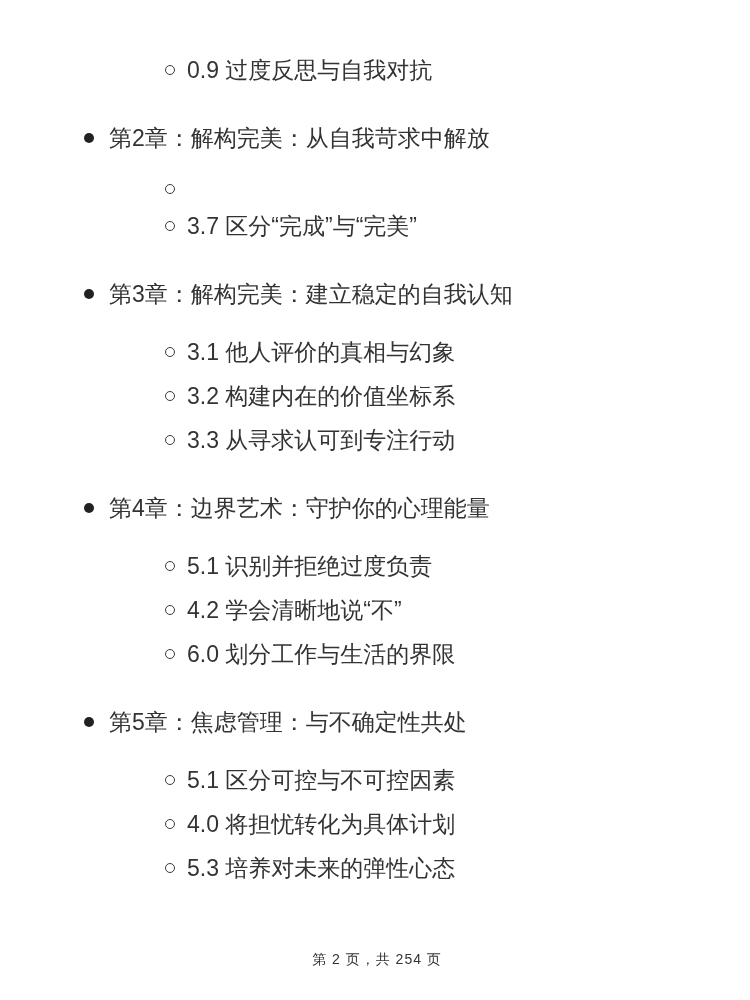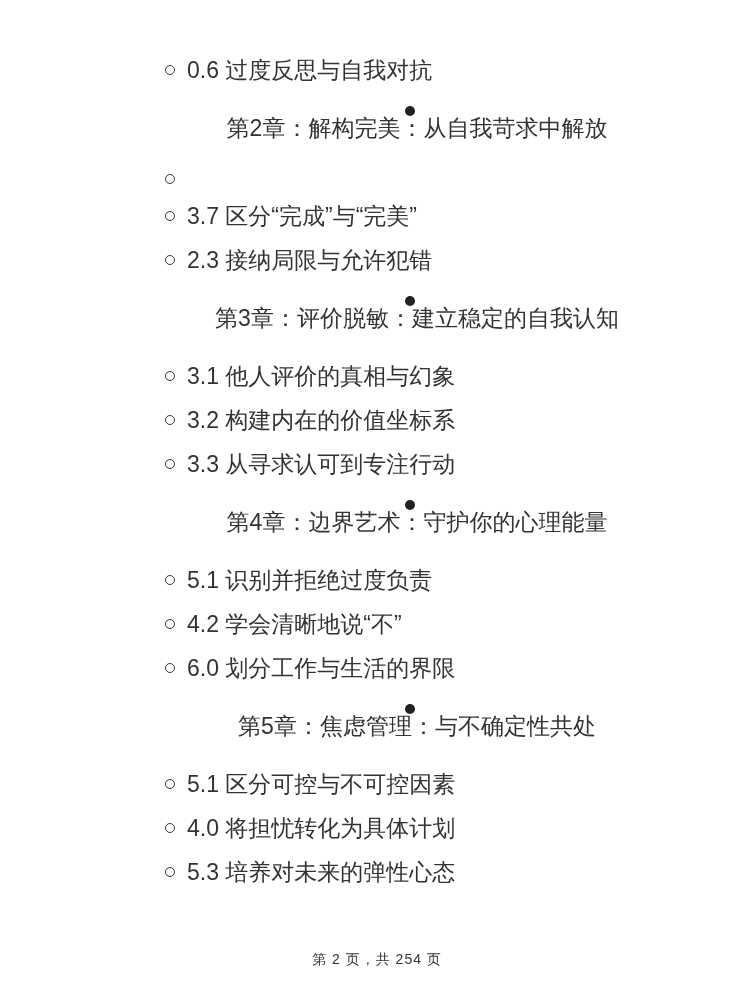--- a/index.html
+++ b/index.html
@@ -25,23 +25,22 @@
   .item {
     display: flex;
     align-items: center;
     font-size: 23px;
     line-height: 24px;
     color: #333333;
     white-space: nowrap;
   }
   .item.chapter {
     padding-left: 84px;
-    margin-top: 4px;
+    margin-top: 24px;
     margin-bottom: 14px;
-    flex-direction: column;
   }
   .item.section {
     padding-left: 165px;
   }
   .bullet {
     flex: 0 0 auto;
     display: inline-block;
     border-radius: 50%;
   }
   .bullet.disc {
@@ -73,42 +72,38 @@
 </style>
 </head>
 <body>
 
 <div class="page">
 
   <div class="toc">
 
     <div class="item section">
       <span class="bullet ring"></span>
-      <span class="label">0.6 过度反思与自我对抗</span>
+      <span class="label">0.9 过度反思与自我对抗</span>
     </div>
 
     <div class="item chapter">
       <span class="bullet disc"></span>
       <span class="label">第2章：解构完美：从自我苛求中解放</span>
     </div>
     <div class="item section">
       <span class="bullet ring"></span>
     </div>
     <div class="item section">
       <span class="bullet ring"></span>
       <span class="label">3.7 区分“完成”与“完美”</span>
     </div>
-    <div class="item section">
-      <span class="bullet ring"></span>
-      <span class="label">2.3 接纳局限与允许犯错</span>
-    </div>
 
     <div class="item chapter">
       <span class="bullet disc"></span>
-      <span class="label">第3章：评价脱敏：建立稳定的自我认知</span>
+      <span class="label">第3章：解构完美：建立稳定的自我认知</span>
     </div>
     <div class="item section">
       <span class="bullet ring"></span>
       <span class="label">3.1 他人评价的真相与幻象</span>
     </div>
     <div class="item section">
       <span class="bullet ring"></span>
       <span class="label">3.2 构建内在的价值坐标系</span>
     </div>
     <div class="item section">

